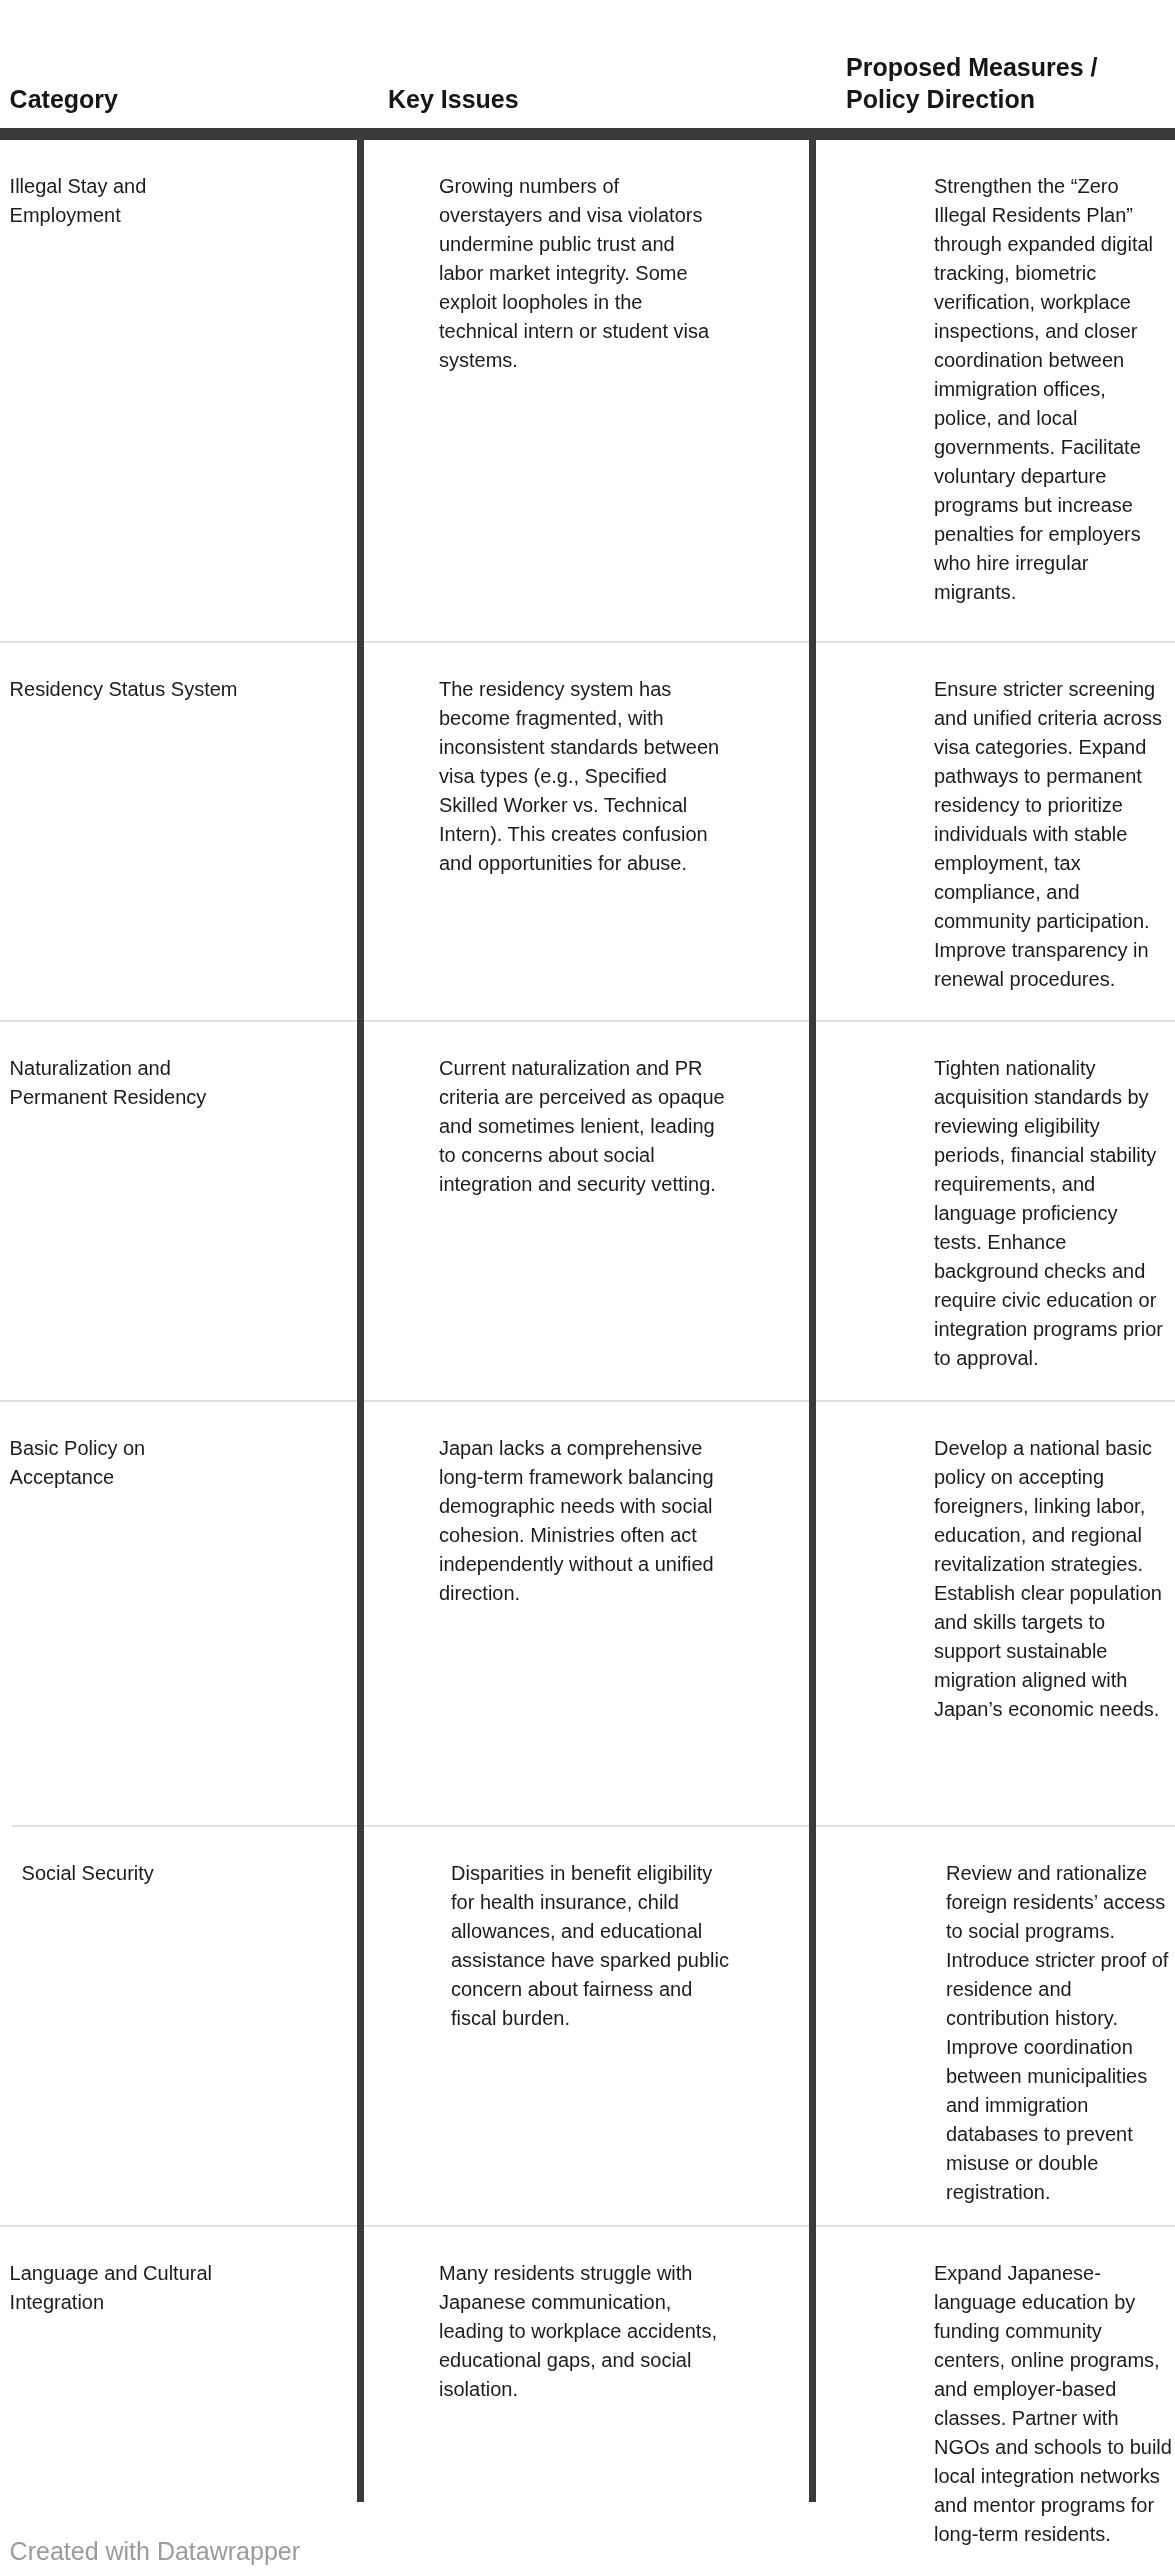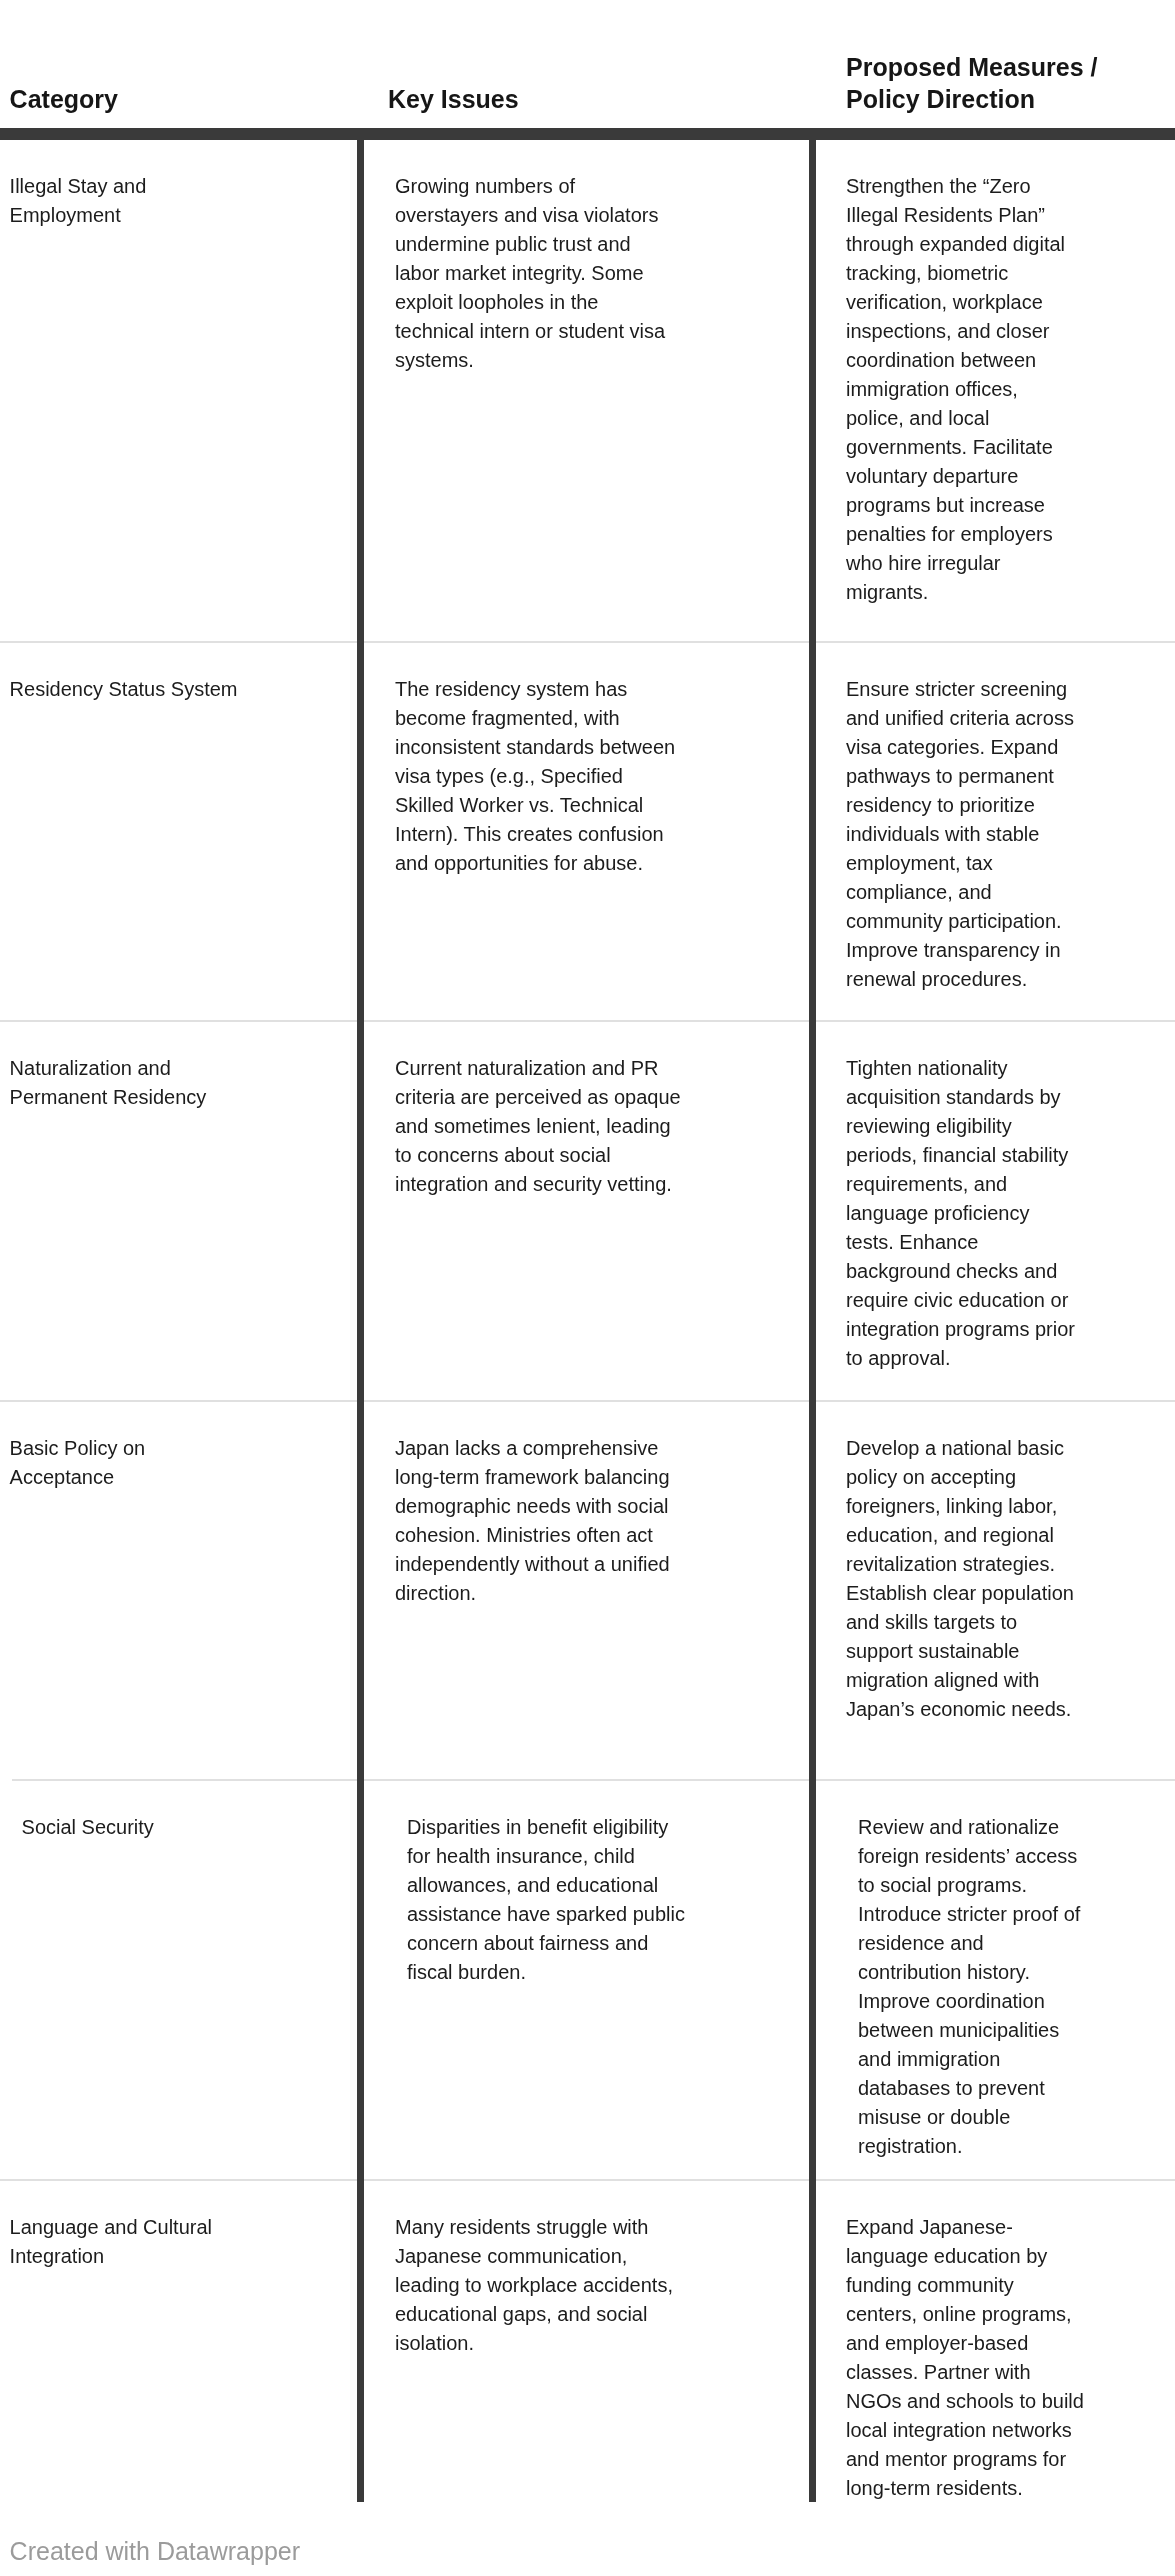--- a/index.html
+++ b/index.html
@@ -27,24 +27,25 @@
   .th.c3 { padding-left:37px; }
   .header-rule {
     position:absolute; top:128px; left:0; width:1175px; height:11.6px;
     background:var(--rule,#3a3a3a);
   }
   
   .tbody { position:absolute; top:140px; left:0; width:1175px; }
   .tr {
     display:grid; grid-template-columns:357px 452px 366px;
     box-sizing:border-box;
+    gap:44px;
   }
   .tr + .tr { border-top:2.9px solid var(--separator,#e0e0e0); }
   .r1 { height:501px; } .r2 { height:379px; } .r3 { height:380px; }
-  .r4 { height:379px; } .r5 { height:400px;margin-left:12px; } .r6 { height:349px; }
+  .r4 { height:425px; } .r5 { height:400px;margin-left:12px; } .r6 { height:349px; }
   .td {
     font-size:20px; line-height:29px; white-space:pre-line;
     padding-top:32px; box-sizing:border-box; color:#1c1c1c;
   }
   .td.c1 { padding-left:9.6px; padding-right:23px; }
   .td.c2 { padding-left:38px; padding-right:25px; }
   .td.c3 { padding-left:37px; padding-right:13.5px; }
   
   .vbar {
     position:absolute; top:140px; width:6.7px; height:2362px;

